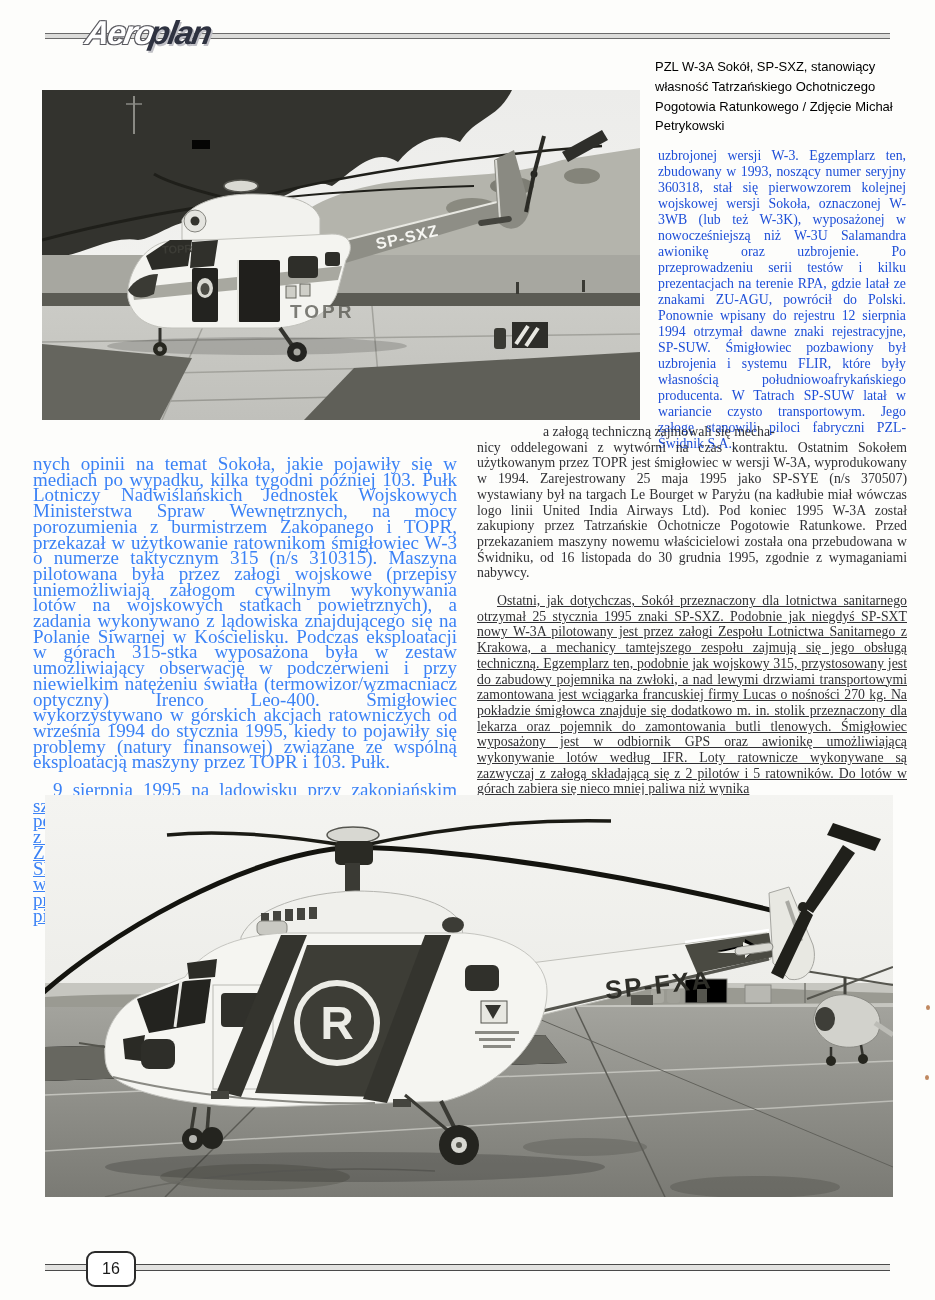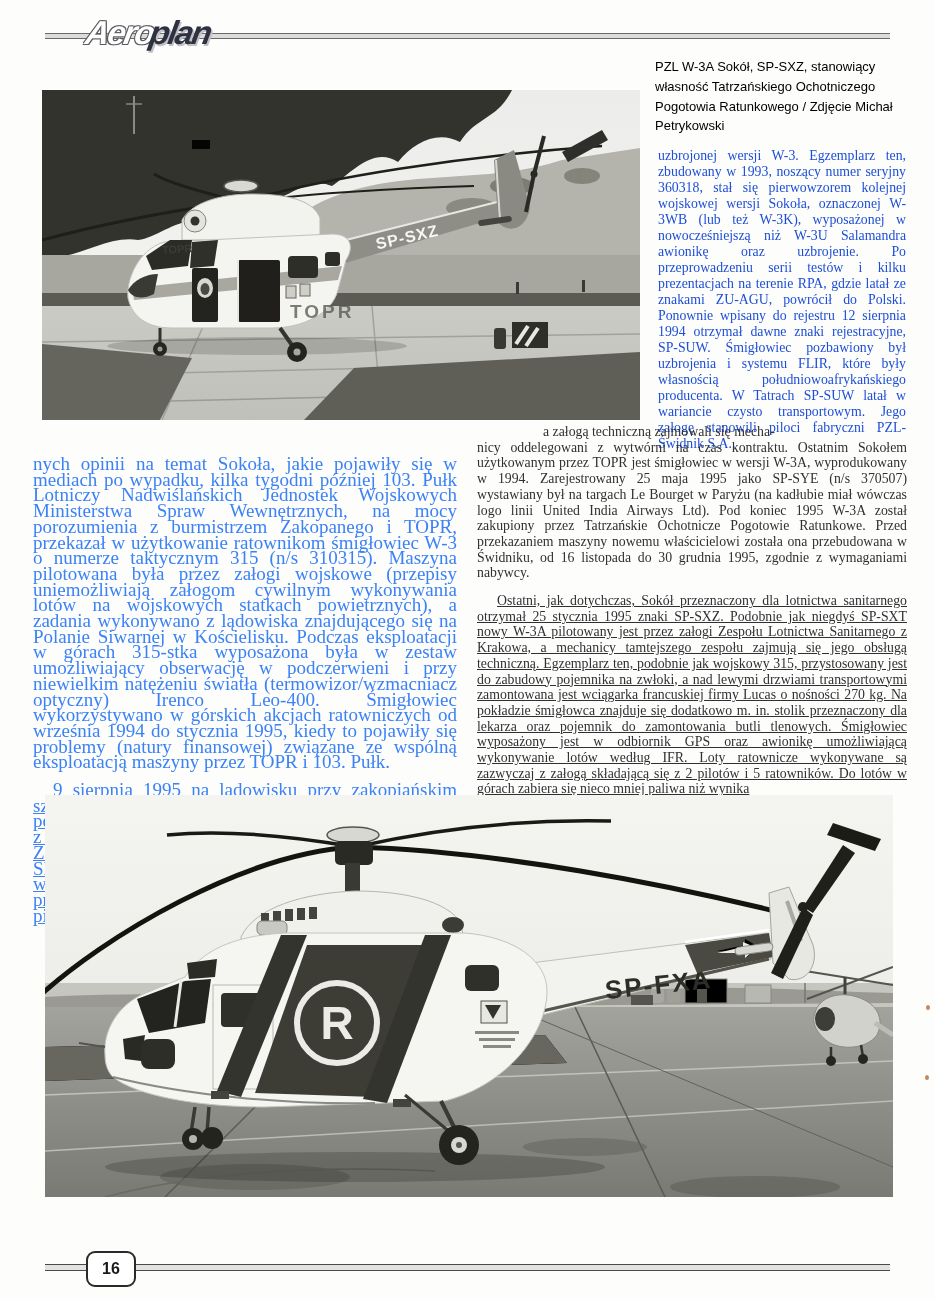--- a/index.html
+++ b/index.html
@@ -54,21 +54,21 @@
   .indent{ text-indent:20px; margin-top:12px;text-decoration:underline; }
   
   .footer-rule{
     position:absolute; left:45px; top:1264px; width:845px; height:5px;
     background:#e2e2e0; border-top:1px solid #4a4a4a; border-bottom:1px solid #4a4a4a;
   }
   .page-number{
     position:absolute; left:86px; top:1251px; width:46px; height:32px; z-index:2;
     background:#fff; border:2px solid #2a2a2a; border-radius:9px;
     display:flex; align-items:center; justify-content:center;
-    font-family:"Liberation Sans", sans-serif; font-weight:bold; font-size:16px; color:#1a1a1a;
+    font-family:"Liberation Sans", sans-serif; font-weight:normal; font-size:16px; color:#1a1a1a;
   }
   .speck{ position:absolute; width:4px; height:5px; border-radius:50%; background:#b06a3a; opacity:.8; }
 </style>
 </head>
 <body>
 
 <div class="page">
 
   <div class="header-rule"></div>
   <div class="logo">

